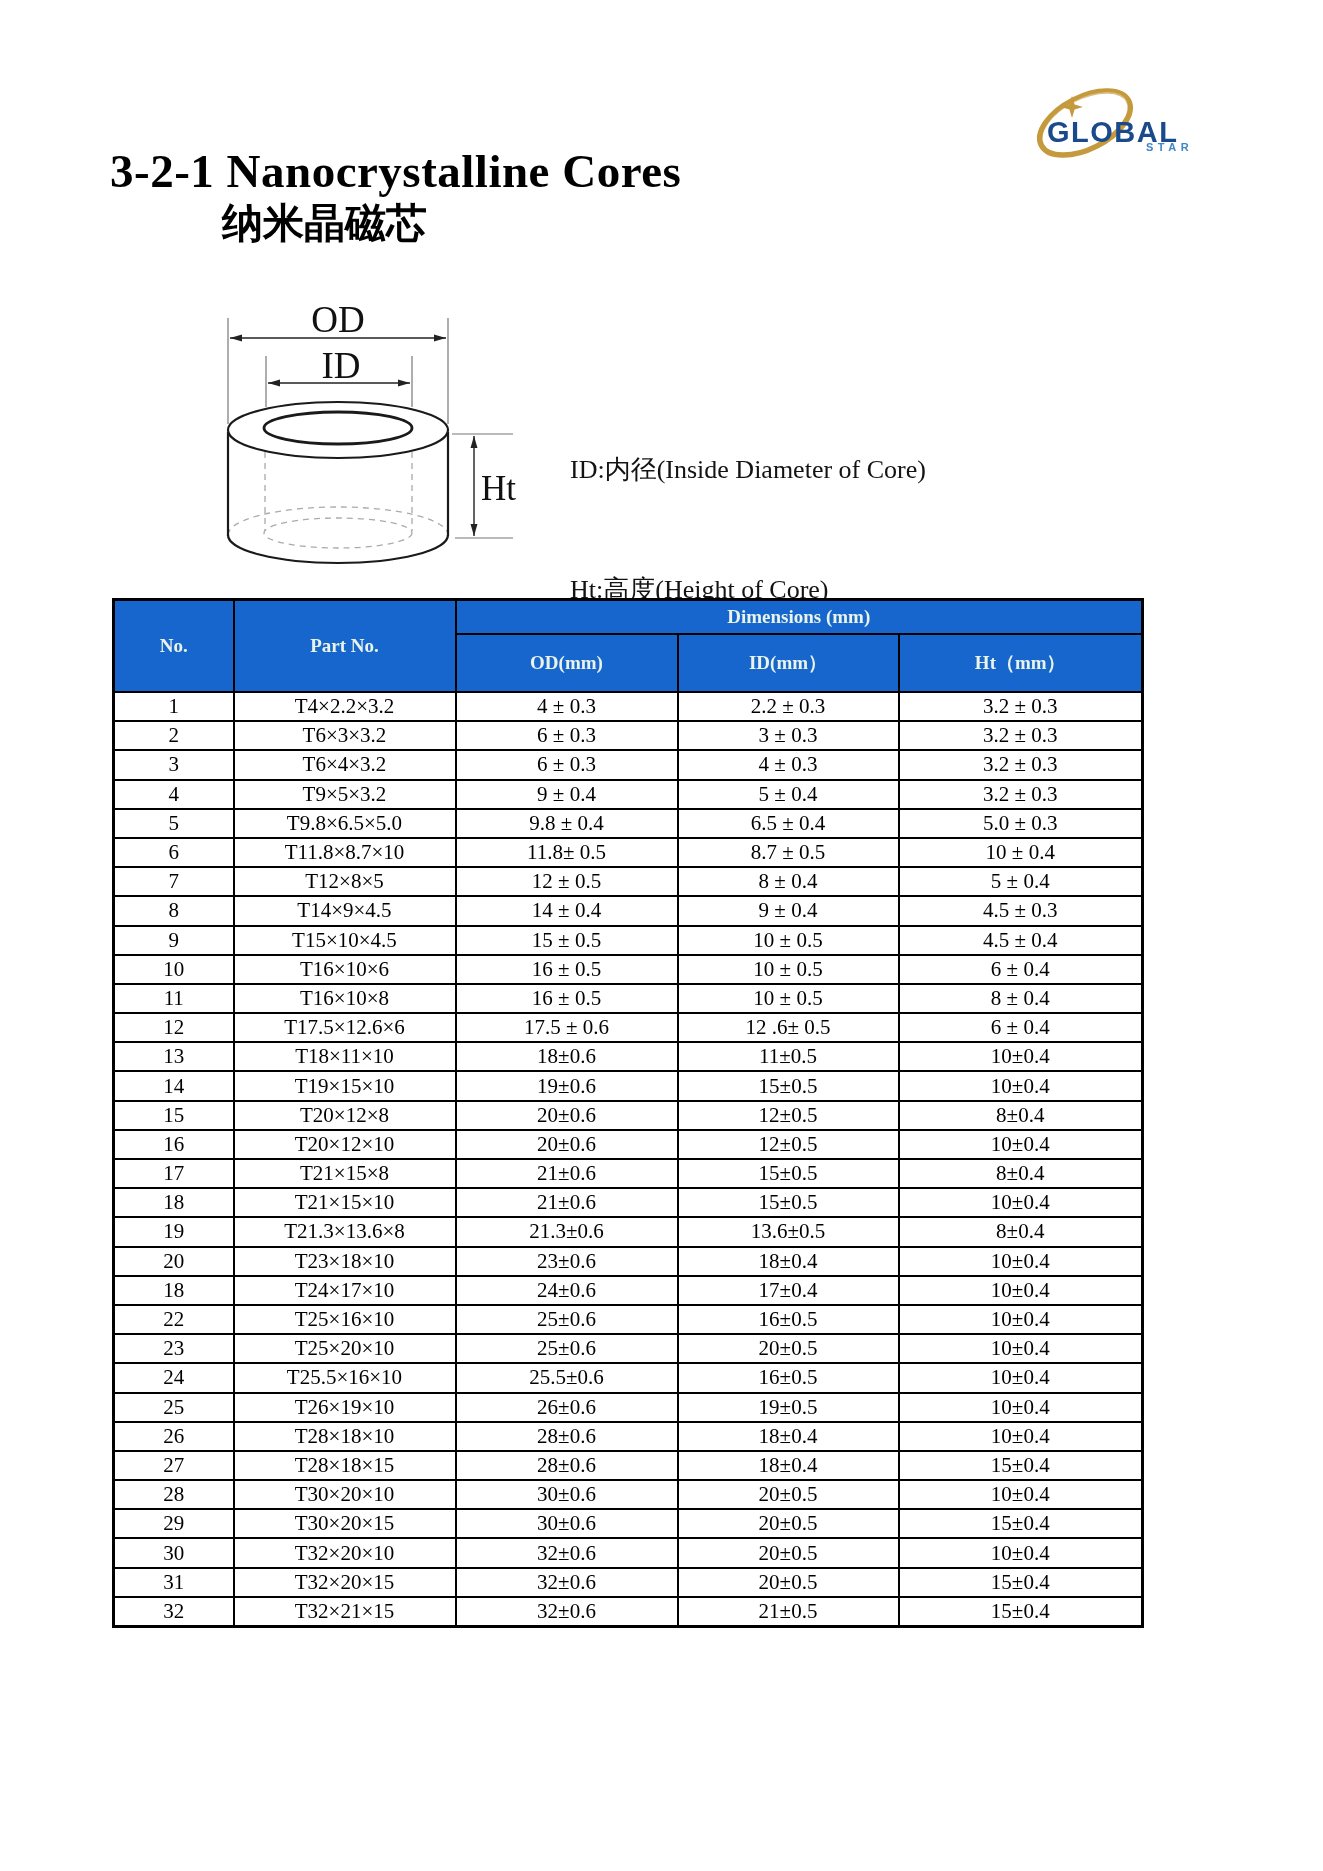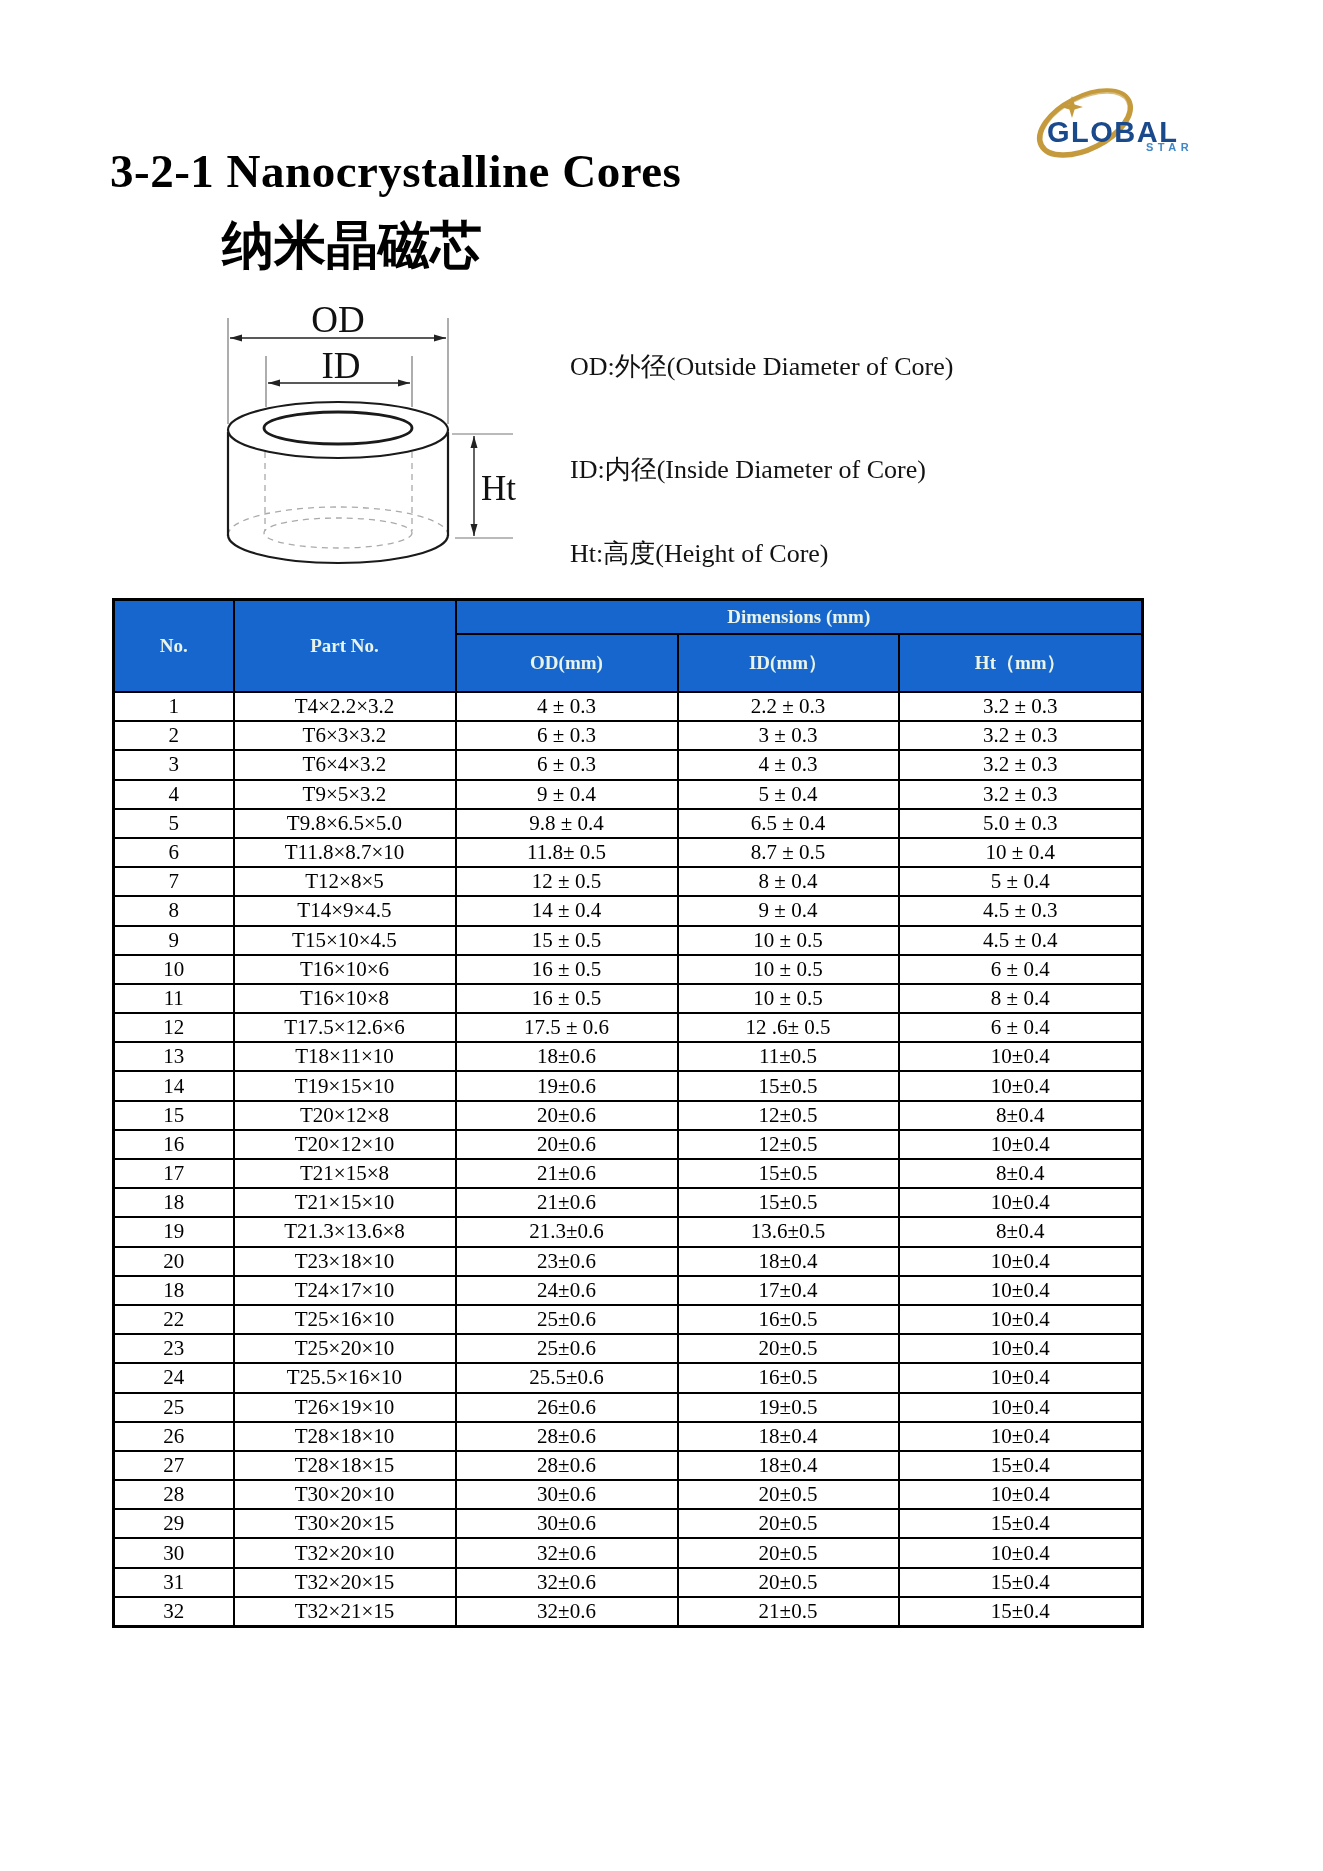--- a/index.html
+++ b/index.html
@@ -11,31 +11,31 @@
   
   .logo { position:absolute; left:1025px; top:70px; width:180px; height:100px; }
   .logo .brand { font-family:"Liberation Sans","DejaVu Sans",sans-serif; font-weight:bold; }
 
   
   .title-en {
     position:absolute; left:110px; top:144px;
     font-size:47px; font-weight:bold; letter-spacing:0.5px; white-space:nowrap;
   }
   .title-zh {
-    position:absolute; left:222px; top:211px;
-    font-size:52px; font-weight:bold; white-space:nowrap;
+    position:absolute; left:222px; top:196px;
+    font-size:41px; font-weight:bold; white-space:nowrap;
   }
 
   
   .diagram { position:absolute; left:165px; top:252px; }
 
   .legend-line { position:absolute; left:570px; font-size:26px; white-space:nowrap; color:#131313; }
   .legend-1 { top:349px; }
   .legend-2 { top:452px; }
-  .legend-3 { top:536px; }
+  .legend-3 { top:572px; }
 
   
   .spec-table {
     position:absolute; left:112px; top:598px;
     border-collapse:collapse; table-layout:fixed;
     border:3px solid #000;
   }
   .spec-table th, .spec-table td {
     border:2px solid #000; padding:0; text-align:center; vertical-align:middle;
     overflow:hidden; white-space:nowrap;
@@ -103,21 +103,20 @@
       <ellipse cx="173" cy="178" rx="110" ry="28" fill="#ffffff" stroke="#1a1a1a" stroke-width="2.2"></ellipse>
       <ellipse cx="173" cy="176" rx="74" ry="16" fill="#ffffff" stroke="#1a1a1a" stroke-width="2.8"></ellipse>
     </g>
 
     <line x1="287" y1="182" x2="348" y2="182" stroke="#777" stroke-width="1.2"></line>
     <line x1="290" y1="286" x2="348" y2="286" stroke="#777" stroke-width="1.2"></line>
     <line x1="309" y1="184" x2="309" y2="284" stroke="#222" stroke-width="1.4" marker-start="url(#arrL)" marker-end="url(#arrR)"></line>
     <text x="316" y="248" font-size="35" fill="#111">Ht</text>
   </svg>
 
-  <div class="legend-line legend-1">OD:外径(Outside Diameter of Core)</div>
   <div class="legend-line legend-2">ID:内径(Inside Diameter of Core)</div>
   <div class="legend-line legend-3">Ht:高度(Height of Core)</div>
 
   <table class="spec-table">
     <colgroup>
       <col style="width:120px">
       <col style="width:222px">
       <col style="width:222px">
       <col style="width:221px">
       <col style="width:244px">

